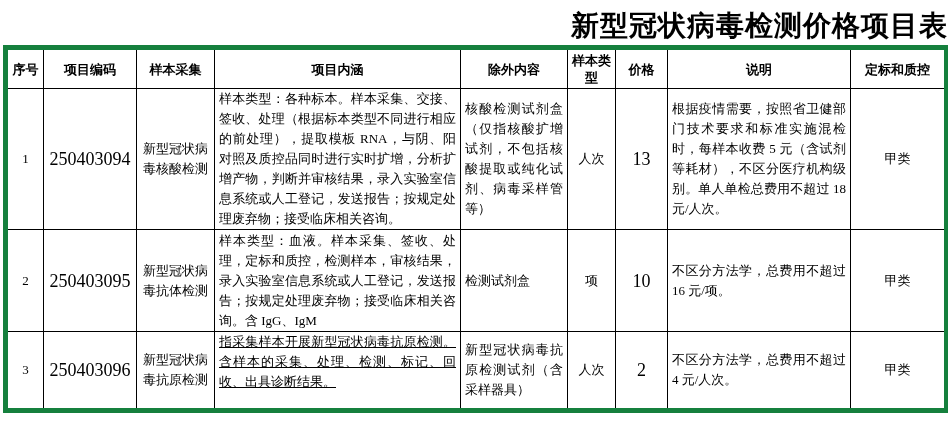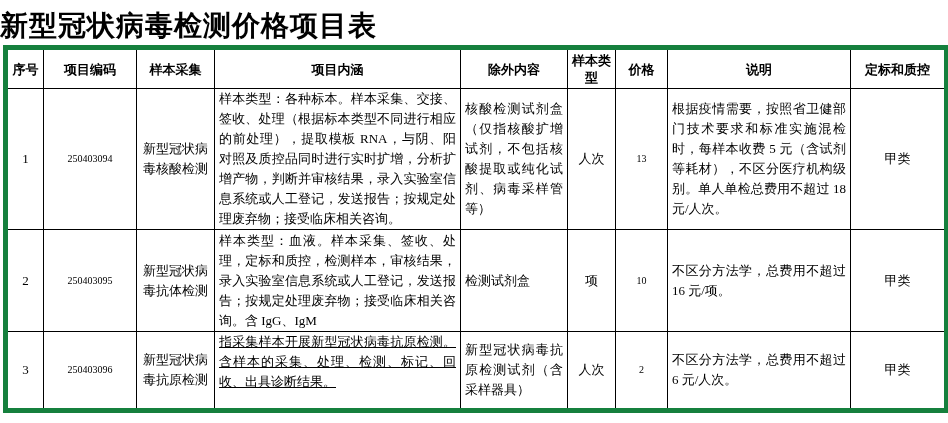--- a/index.html
+++ b/index.html
@@ -9,21 +9,21 @@
     background: #ffffff;
     font-family: "Liberation Serif", "DejaVu Serif", serif;
     color: #000;
     overflow: hidden;
   }
   .page { width: 948px; height: 423px; }
   .title {
     margin: 0;
     padding-top: 7px;
     height: 45px;
-    text-align: left;
+    text-align: right;
     font-family: "Liberation Sans", "DejaVu Sans", sans-serif;
     font-weight: bold;
     font-size: 28px;
     letter-spacing: 1px;
   }
   table.price-table {
     border-collapse: collapse;
     table-layout: fixed;
     width: 941px;
     margin-left: 3px;
@@ -48,21 +48,21 @@
     font-size: 13px;
     line-height: 20px;
     vertical-align: middle;
   }
   tr.r1 { height: 141px; }
   tr.r2 { height: 102px; }
   tr.r3 { height: 79px; }
   td.c { text-align: center; }
   td.l { text-align: justify; text-align-last: left; }
   td.va-top { vertical-align: top; text-decoration: underline; }
-  td.num { font-size: 10px; }
+  td.num { font-size: 18px; }
 </style>
 </head>
 <body>
 
 <div class="page">
   <h1 class="title">新型冠状病毒检测价格项目表</h1>
 
   <table class="price-table">
     <colgroup>
       <col style="width:38px">
@@ -112,18 +112,18 @@
         <td class="c">甲类</td>
       </tr>
       <tr class="r3">
         <td class="c">3</td>
         <td class="c num">250403096</td>
         <td class="c">新型冠状病毒抗原检测</td>
         <td class="l va-top">指采集样本开展新型冠状病毒抗原检测。含样本的采集、处理、检测、标记、回收、出具诊断结果。</td>
         <td class="l">新型冠状病毒抗原检测试剂（含采样器具）</td>
         <td class="c">人次</td>
         <td class="c num">2</td>
-        <td class="l">不区分方法学，总费用不超过 6 元/人次。</td>
+        <td class="l">不区分方法学，总费用不超过 4 元/人次。</td>
         <td class="c">甲类</td>
       </tr>
     </tbody>
   </table>
 </div>
 
 </body></html>

